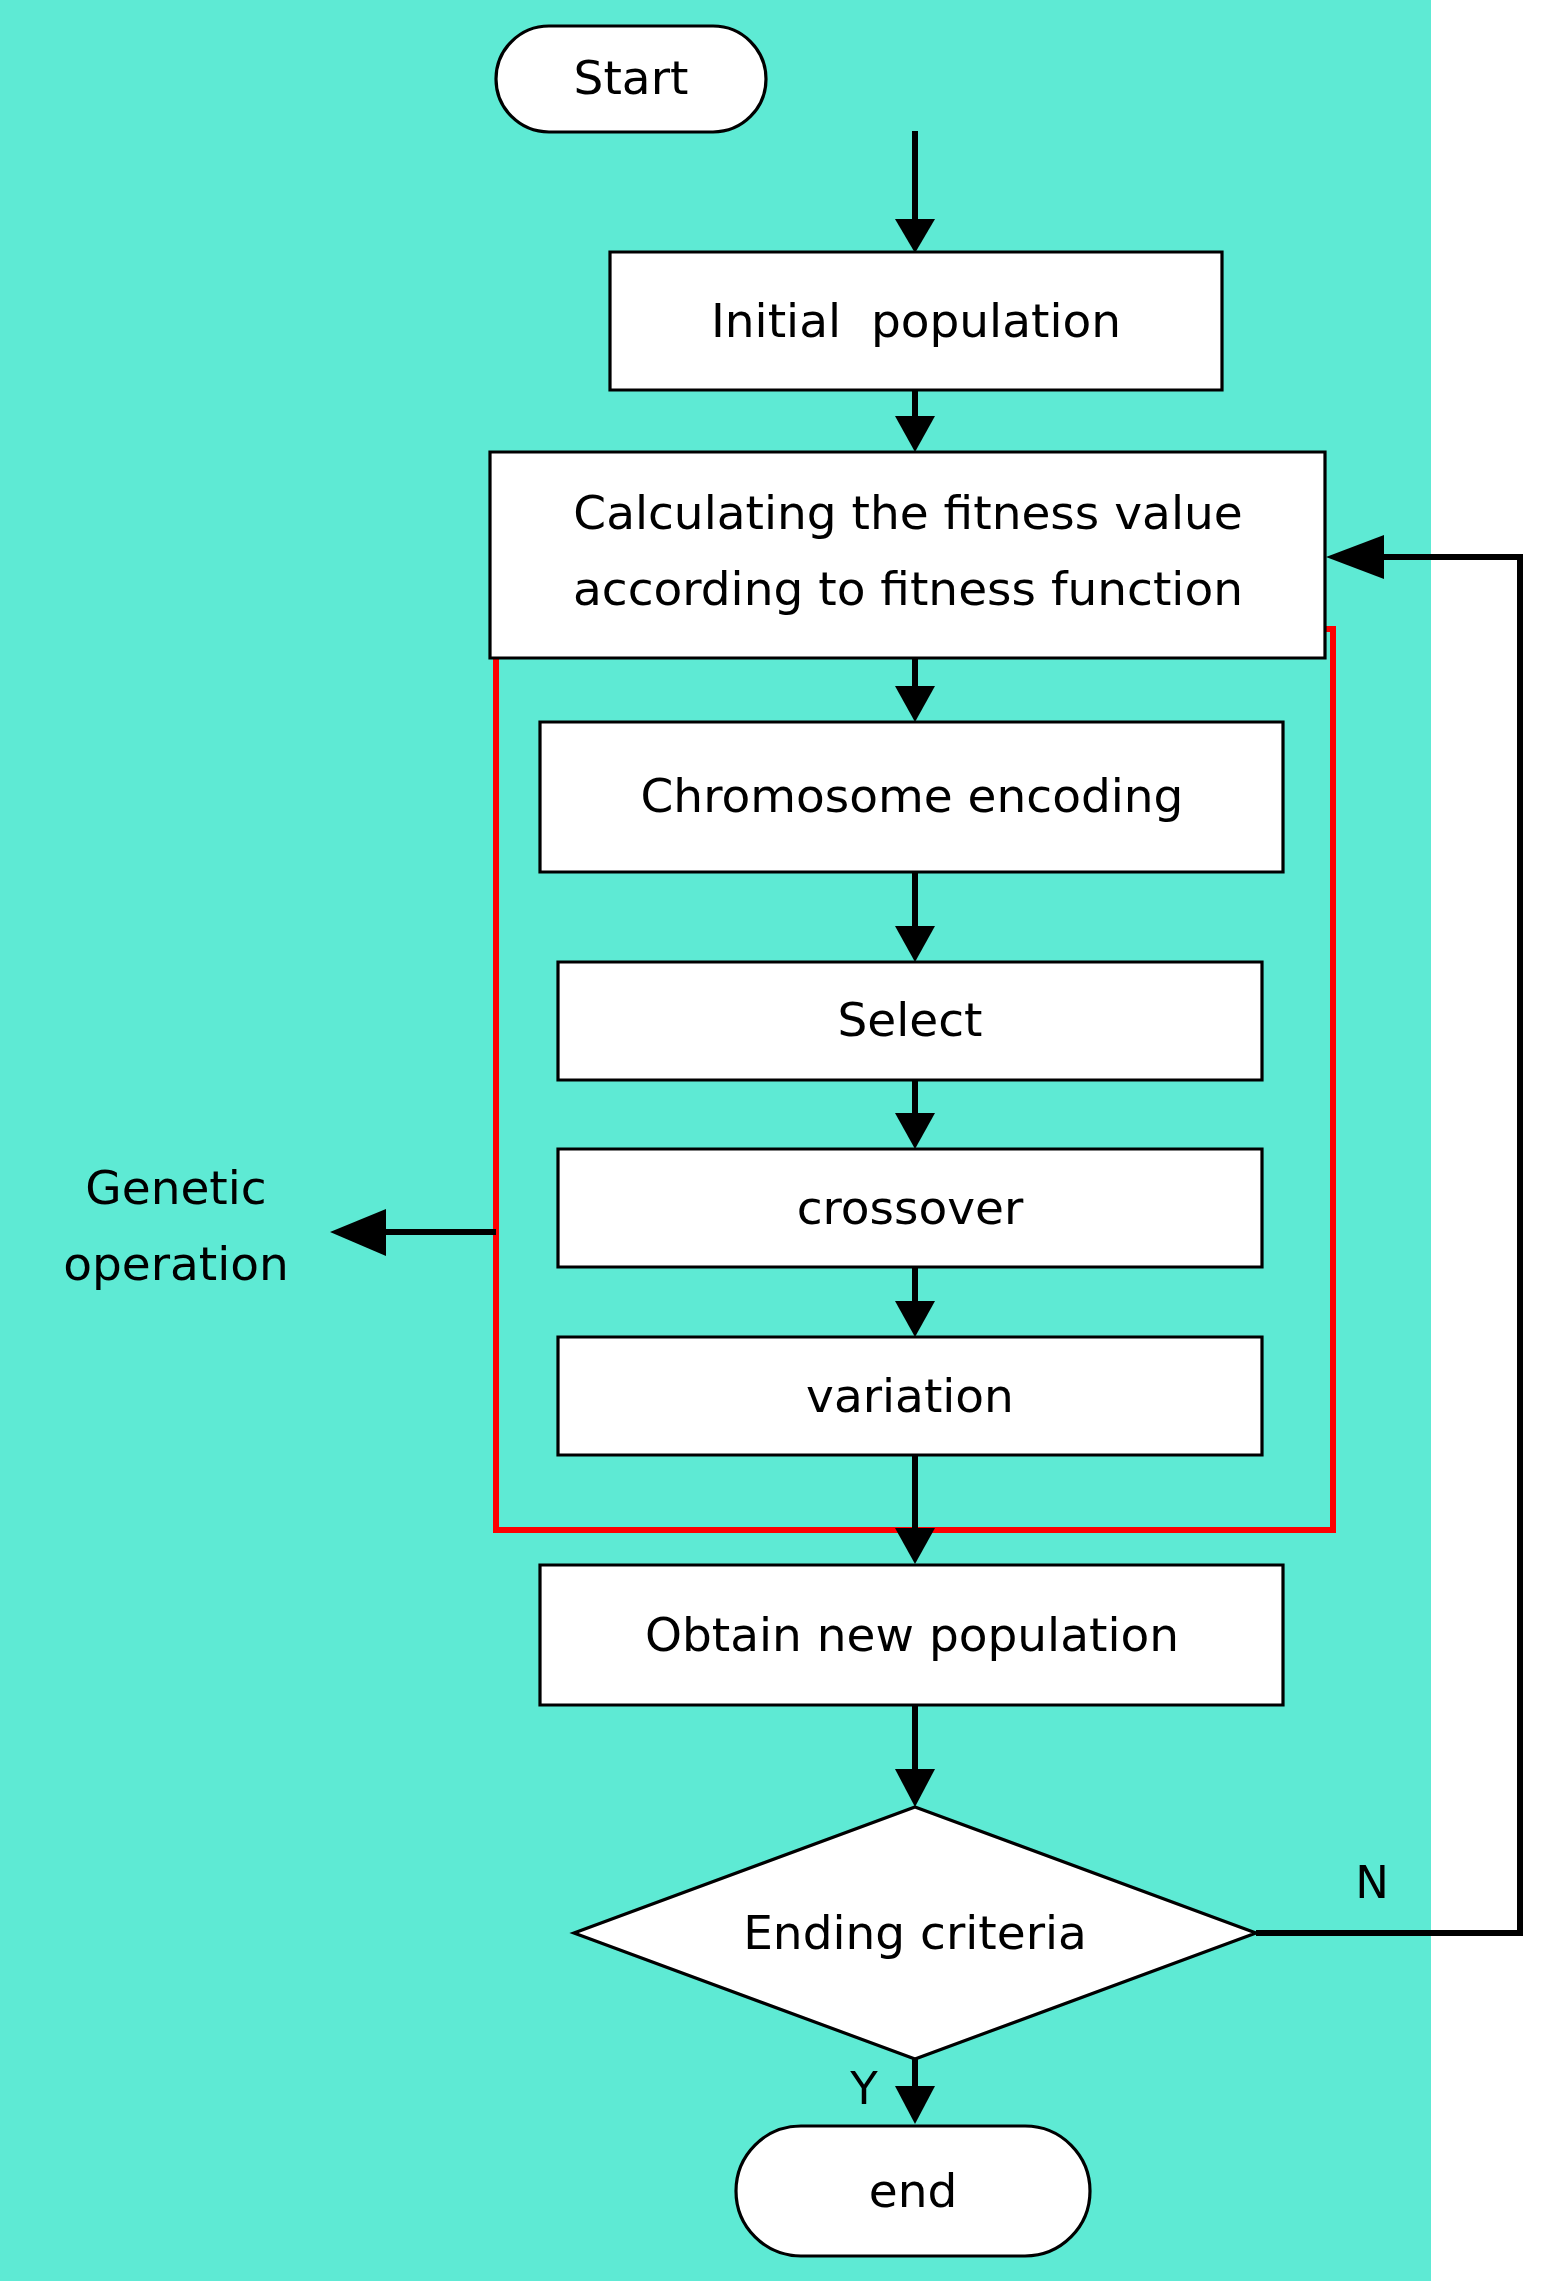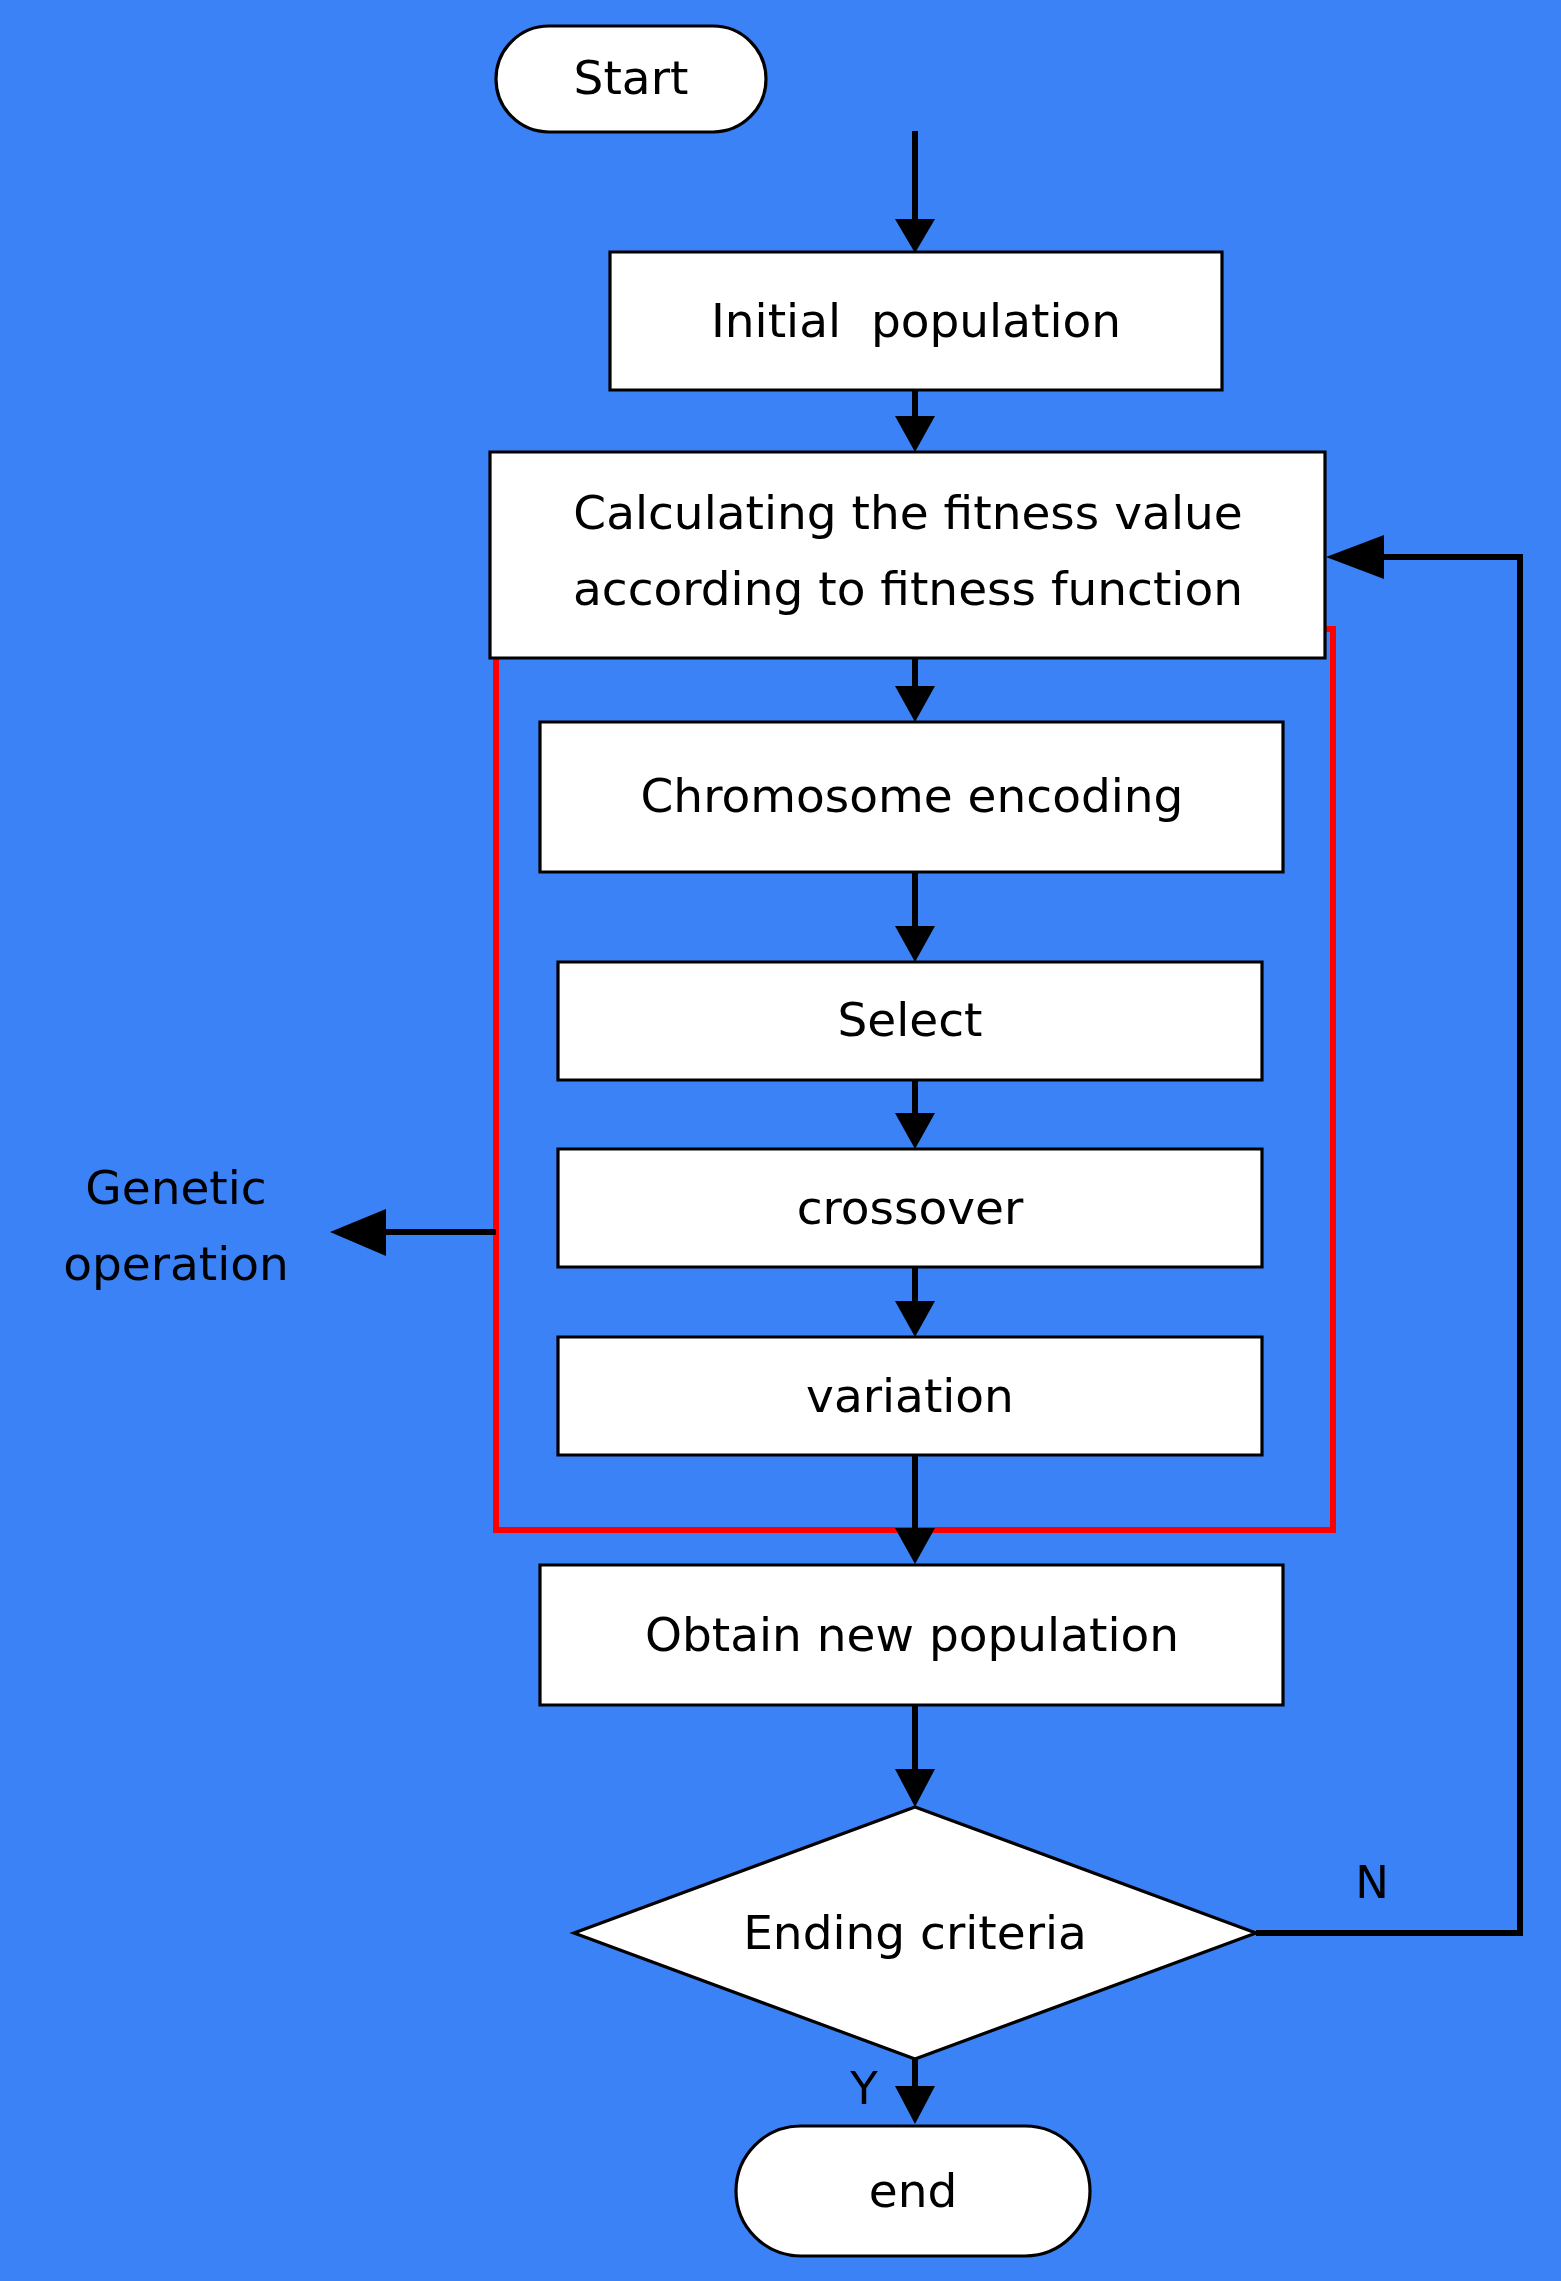--- a/index.html
+++ b/index.html
@@ -8,23 +8,23 @@
     background: #ffffff;
   }
   body {
     width: 1561px;
     height: 2281px;
     font-family: "DejaVu Sans", sans-serif;
     overflow: hidden;
   }
   #flow-root {
     position: relative;
-    width: 1561px;
+    width: 1431px;
     height: 2281px;
-    background: #3b82f6;
+    background: #5eead4;
   }
   svg#flow-svg {
     position: absolute;
     left: 0;
     top: 0;
     width: 1561px;
     height: 2281px;
     display: block;
   }
   .node-shape {

